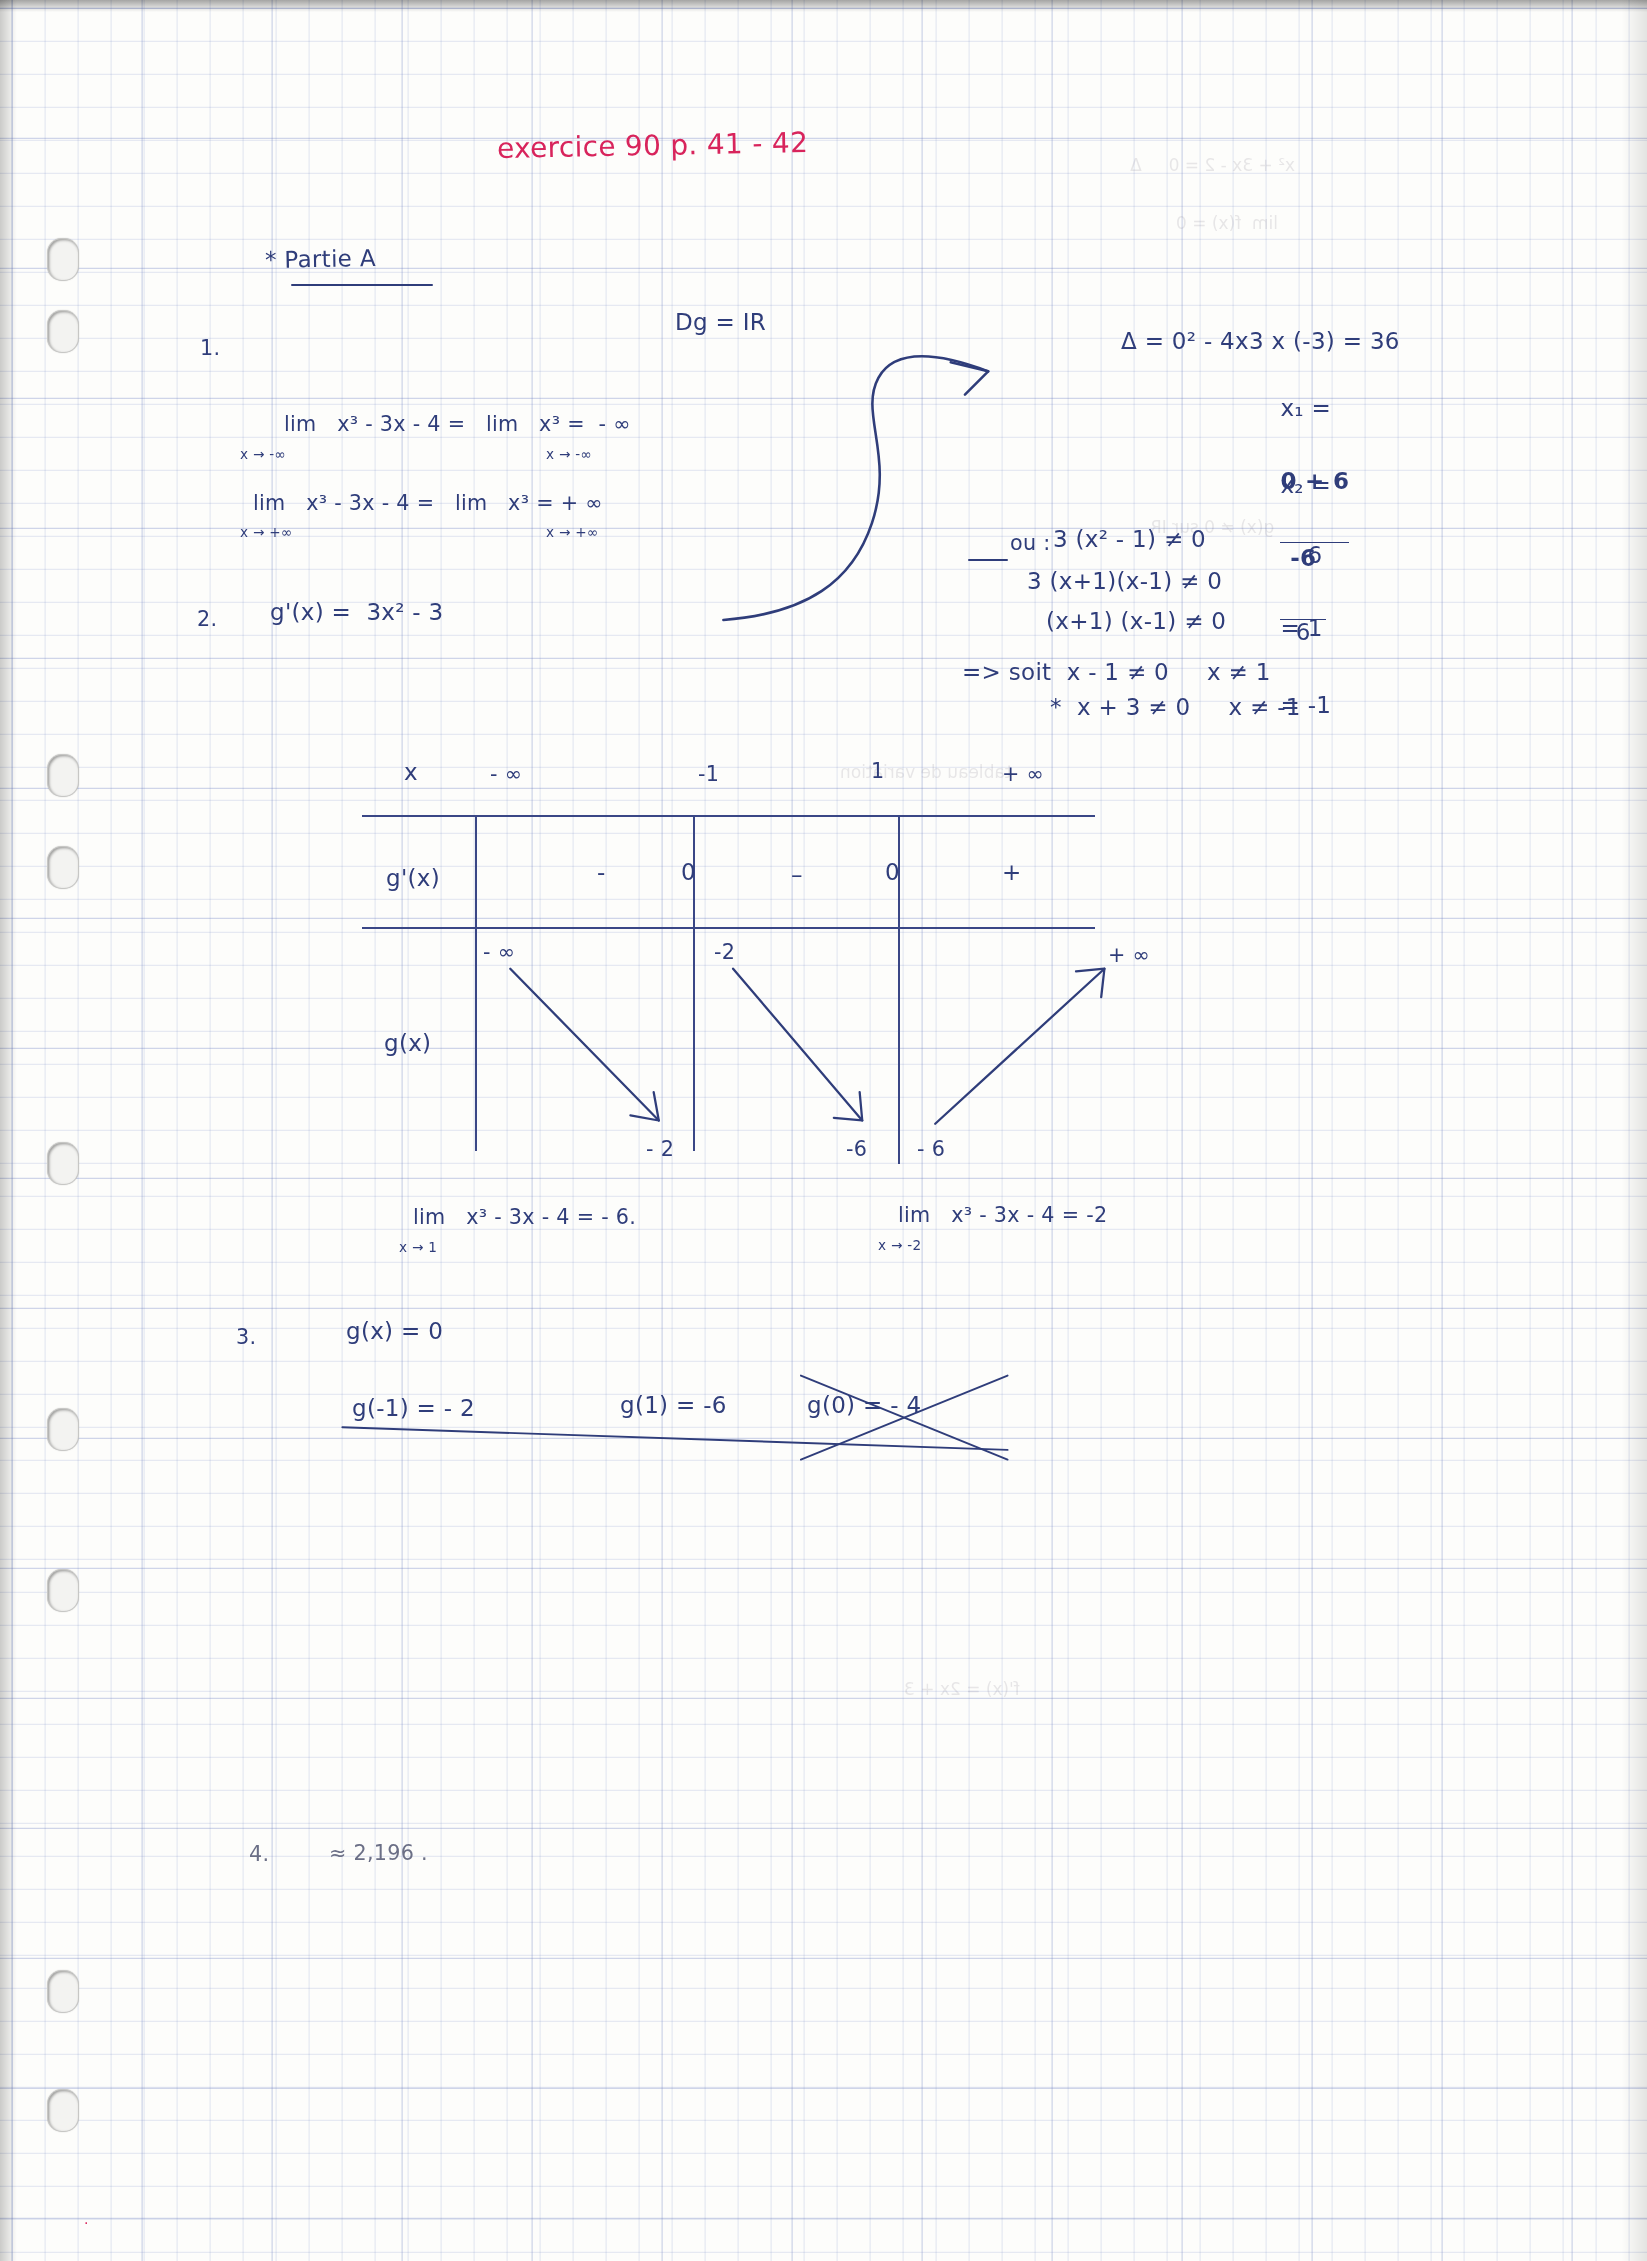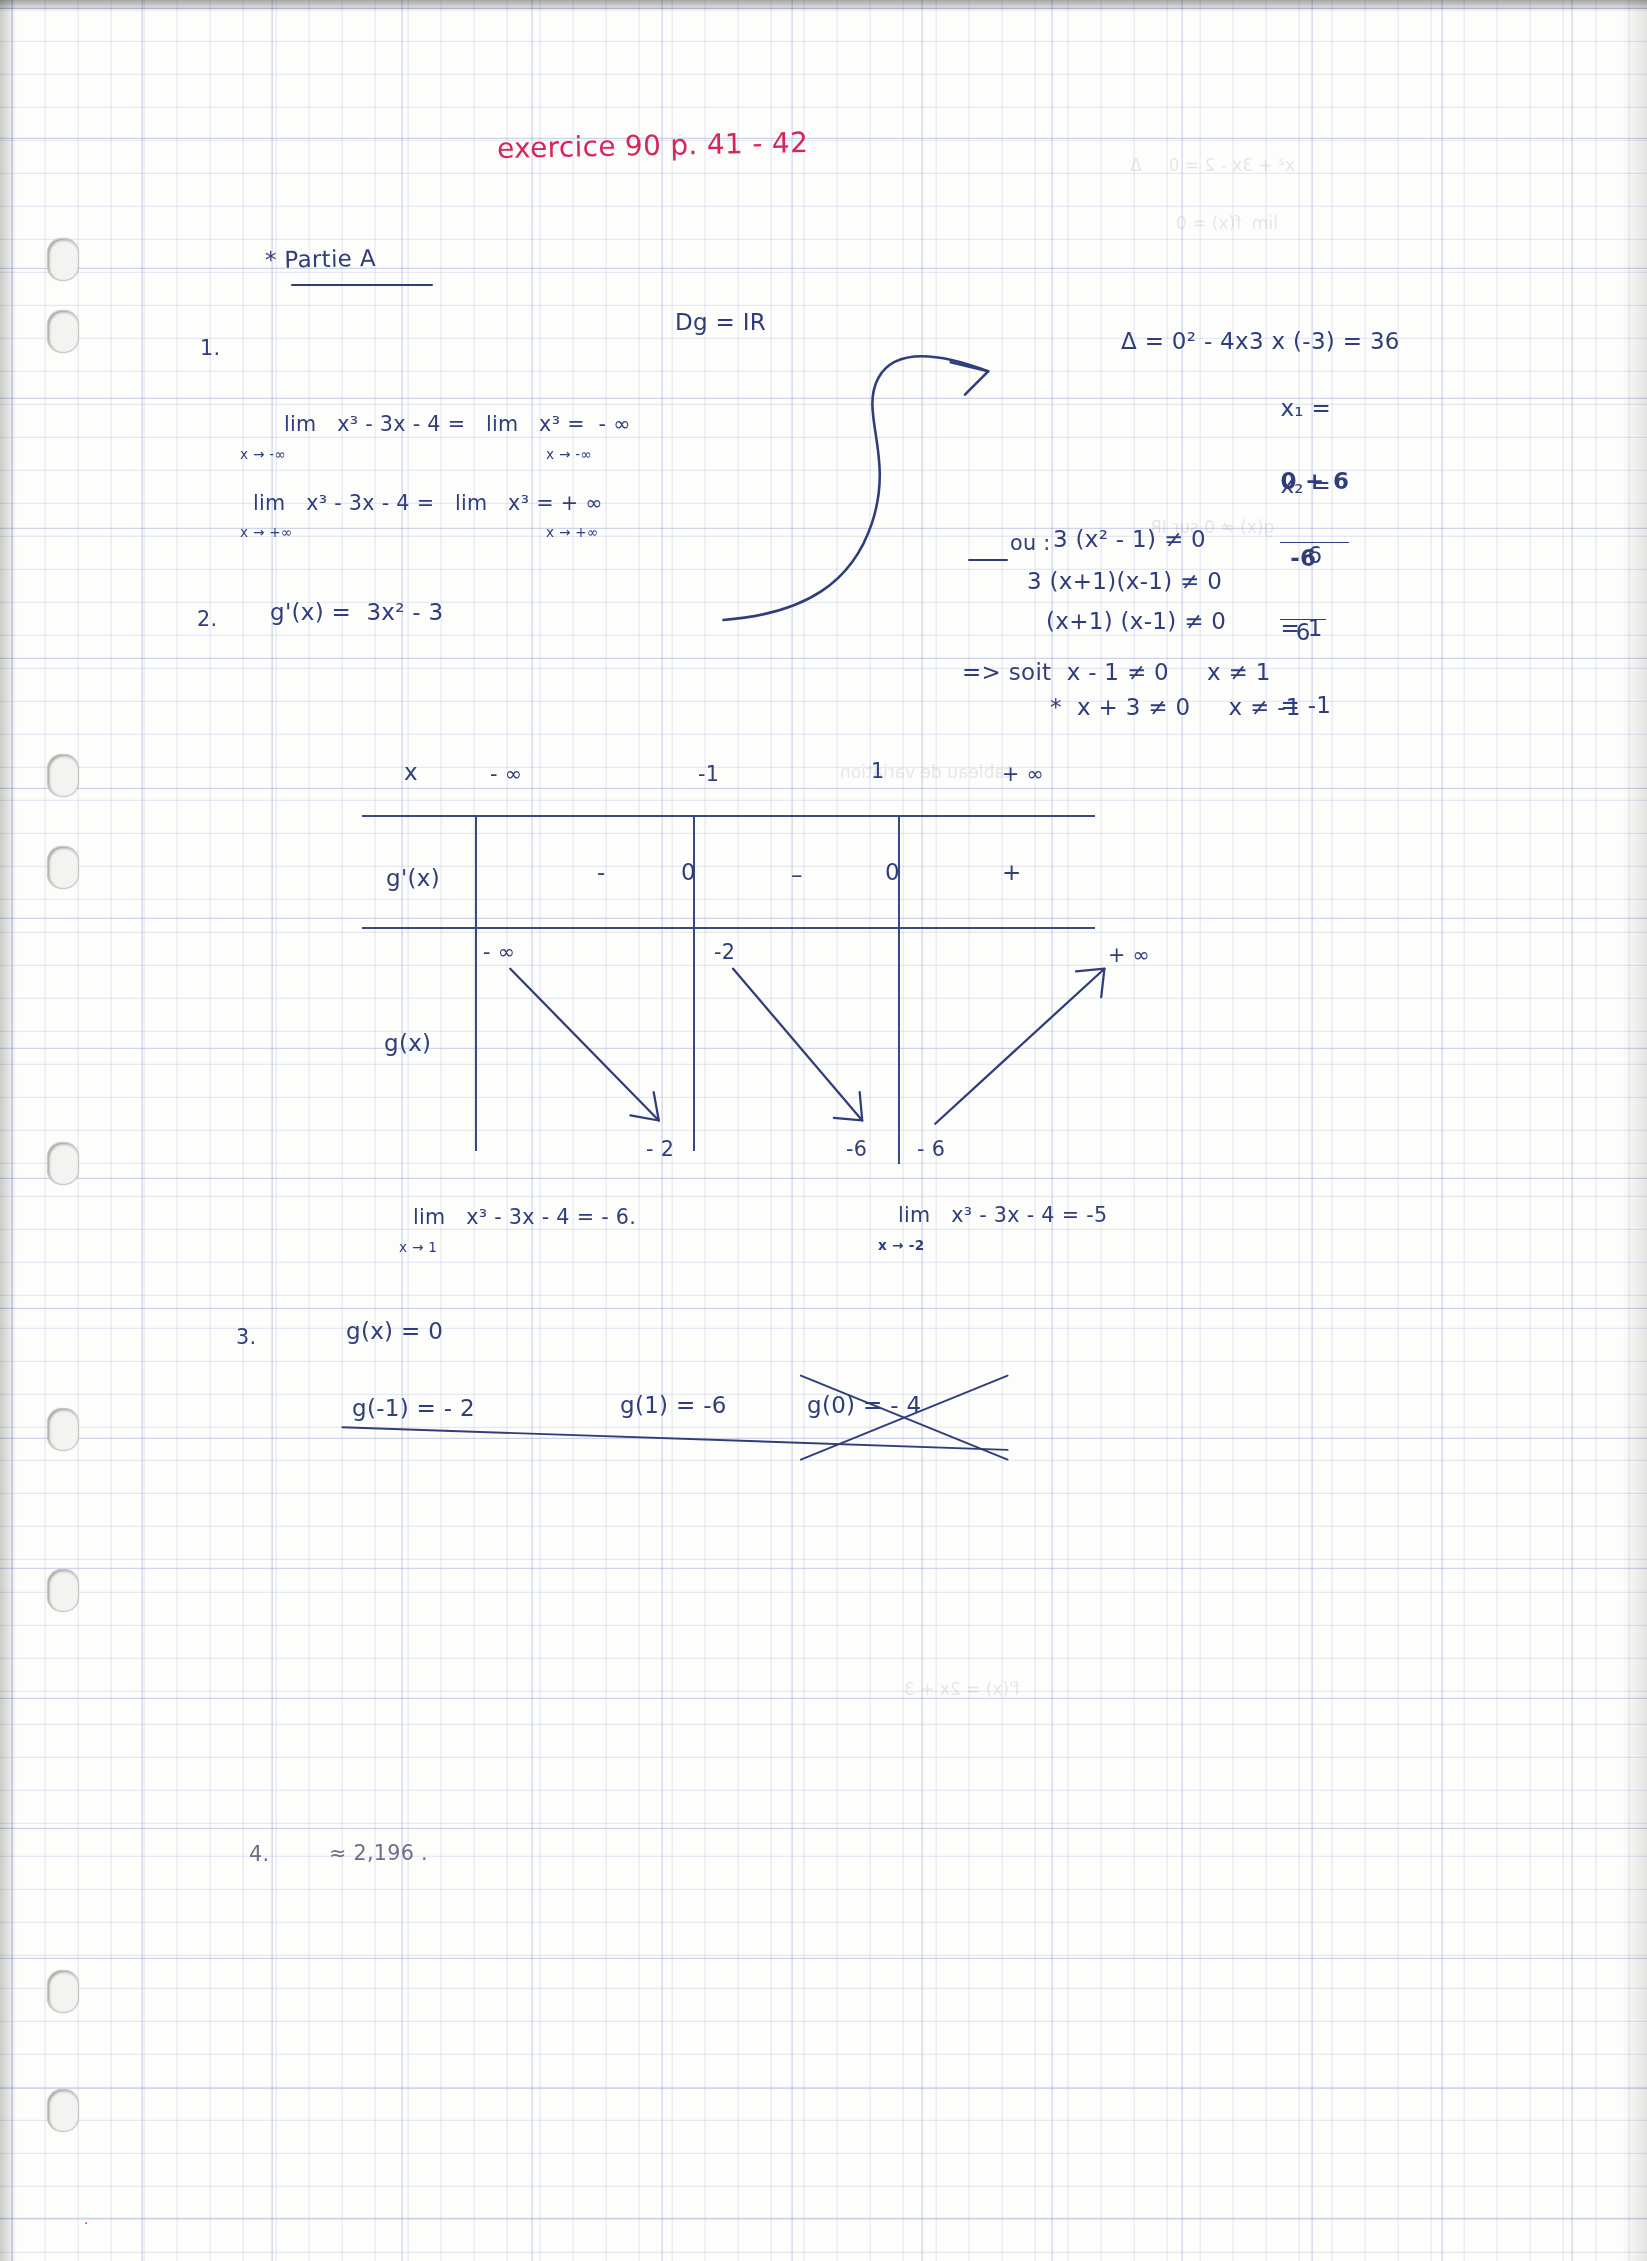--- a/index.html
+++ b/index.html
@@ -220,22 +220,22 @@
   <div class="hw ink-blue sz-md" style="left:714px; top:940px;">-2</div>
   <div class="hw ink-blue sz-md" style="left:1108px; top:943px;">+ ∞</div>
 
   <div class="hw ink-blue sz-md" style="left:646px; top:1137px;">- 2</div>
   <div class="hw ink-blue sz-md" style="left:846px; top:1137px;">-6</div>
   <div class="hw ink-blue sz-md" style="left:917px; top:1137px;">- 6</div>
 
   <div class="hw ink-blue sz-md" style="left:413px; top:1205px;">lim   x³ - 3x - 4 = - 6.</div>
   <div class="hw ink-blue sz-xs" style="left:399px; top:1239px;">x → 1</div>
 
-  <div class="hw ink-blue sz-md" style="left:898px; top:1203px;">lim   x³ - 3x - 4 = -5</div>
-  <div class="hw ink-blue sz-xs" style="left:878px; top:1237px;font-weight:bold;">x → -2</div>
+  <div class="hw ink-blue sz-md" style="left:898px; top:1203px;">lim   x³ - 3x - 4 = -2</div>
+  <div class="hw ink-blue sz-xs" style="left:878px; top:1237px;">x → -2</div>
 
   <div class="hw ink-blue sz-md" style="left:236px; top:1325px;">3.</div>
   <div class="hw ink-blue sz-lg" style="left:346px; top:1318px;">g(x) = 0</div>
 
   <div class="hw ink-blue sz-lg" style="left:352px; top:1395px;">g(-1) = - 2</div>
   <div class="hw ink-blue sz-lg" style="left:620px; top:1392px;">g(1) = -6</div>
   <div class="hw ink-blue sz-lg" style="left:807px; top:1392px;">g(0) = - 4</div>
 
   <div class="hw ink-pencil sz-md" style="left:249px; top:1842px;">4.</div>
   <div class="hw ink-pencil sz-md" style="left:329px; top:1841px;">≈ 2,196 .</div>

